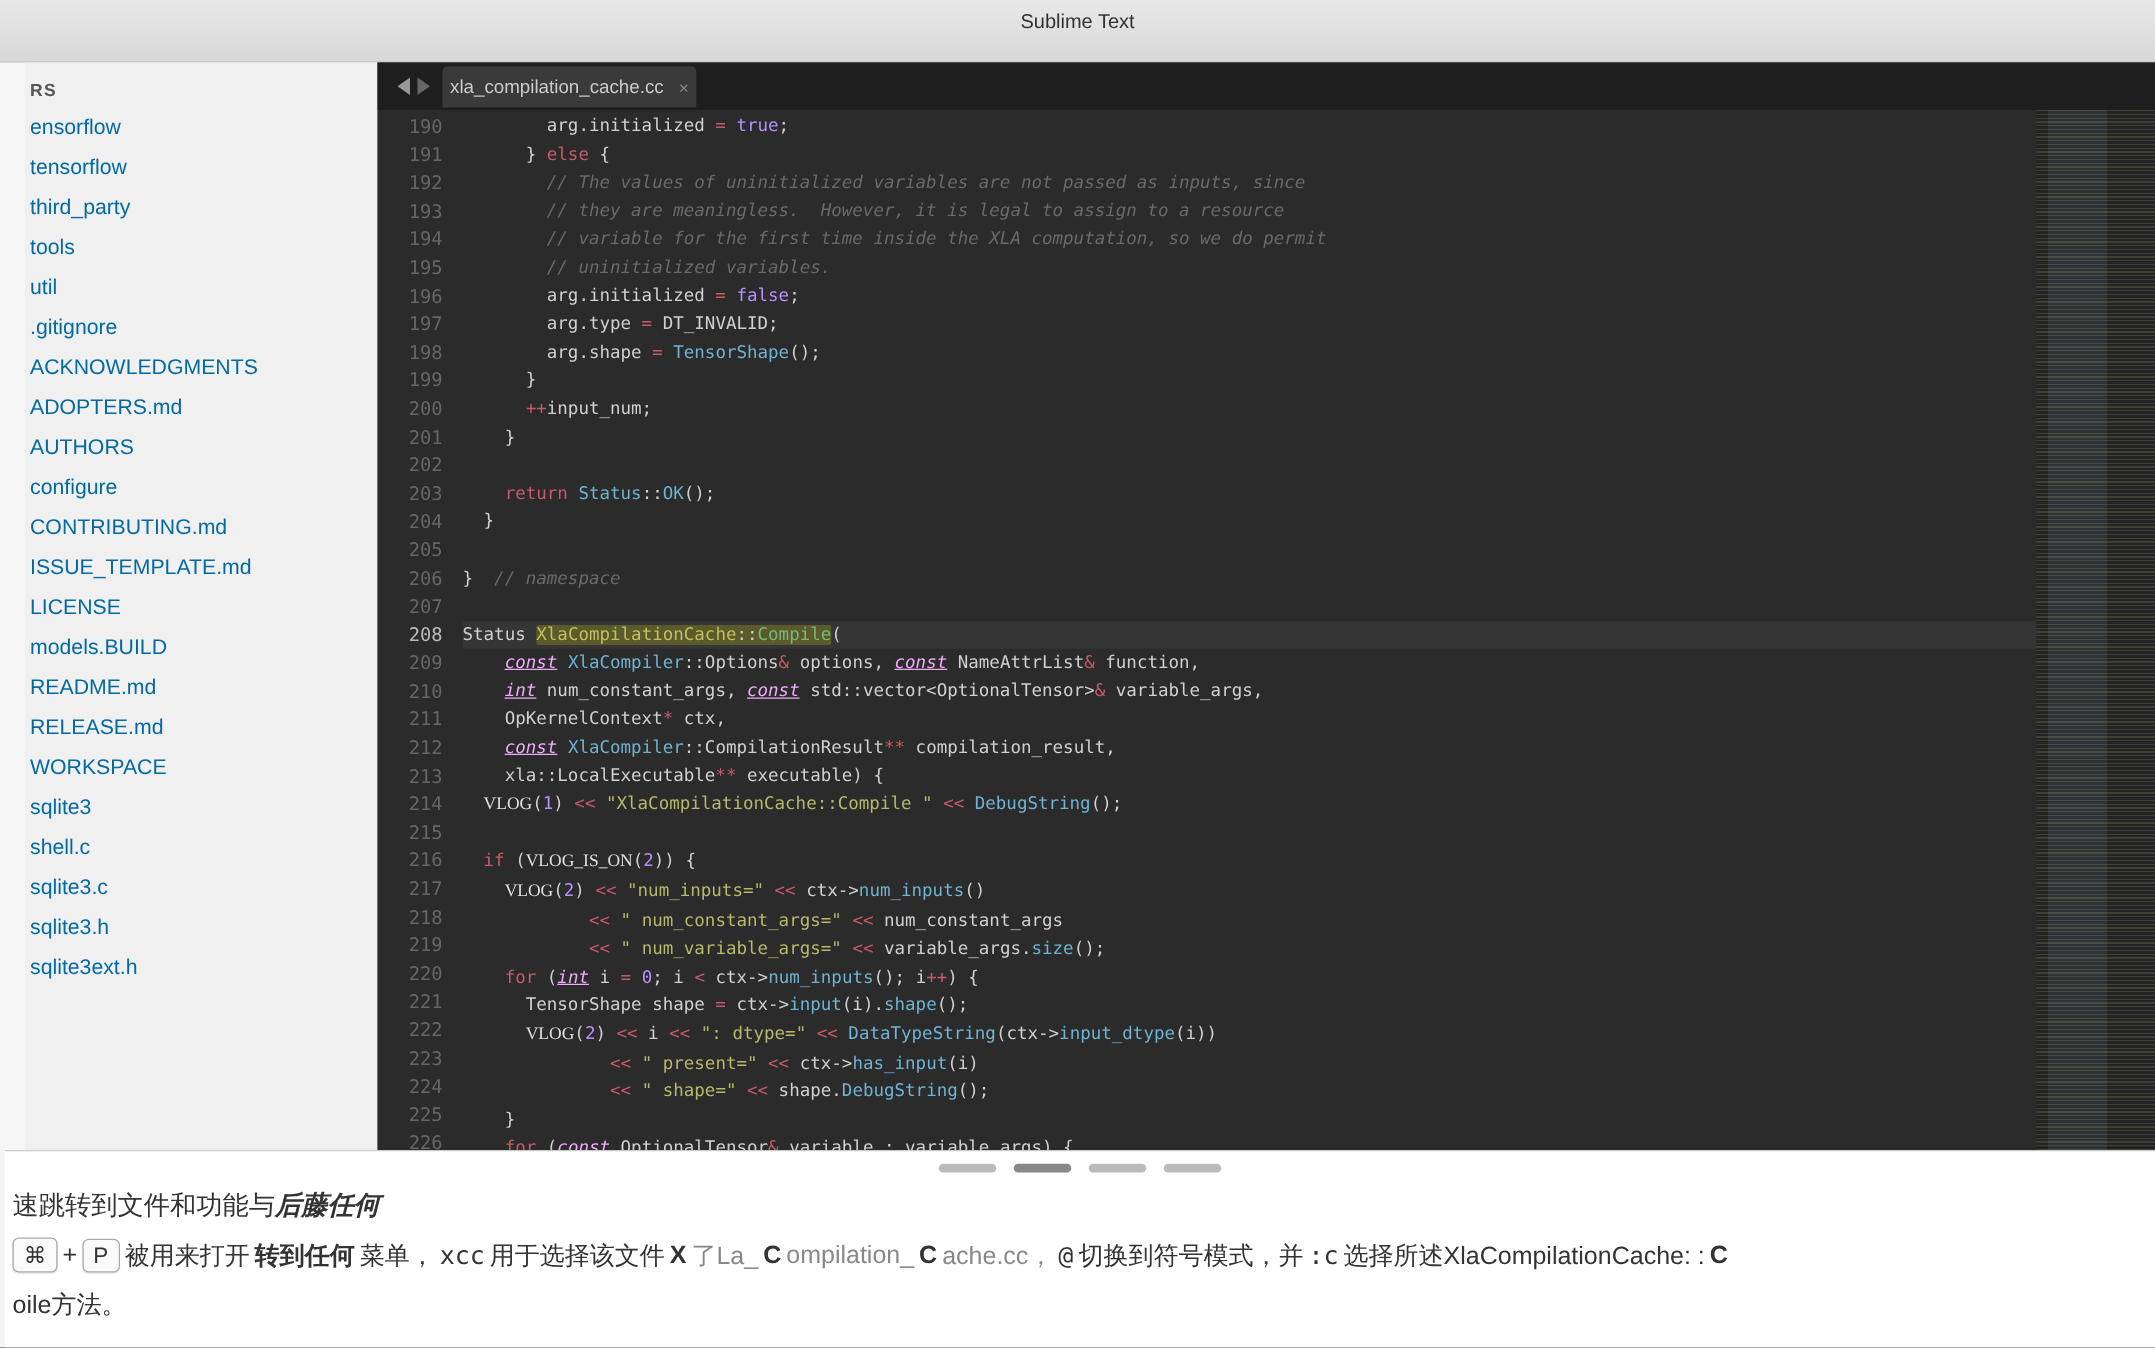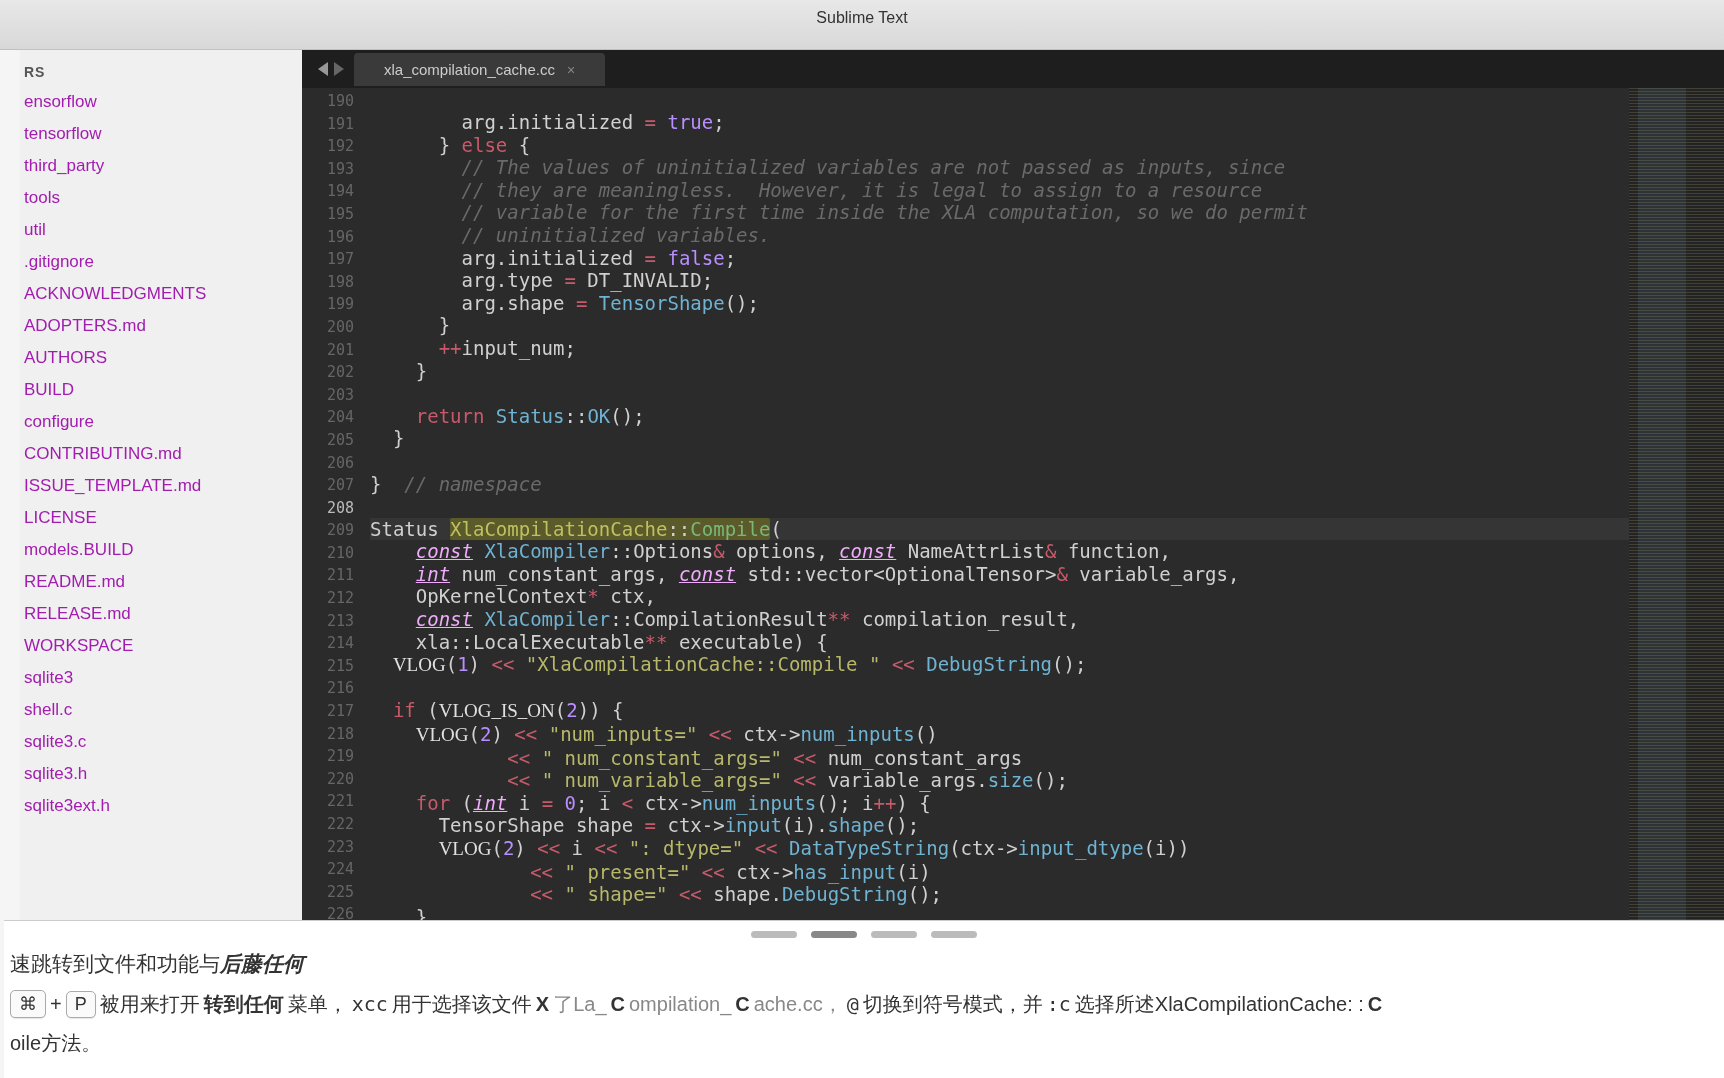--- a/index.html
+++ b/index.html
@@ -33,21 +33,21 @@
 }
 .sidebar-heading {
   font-size: 14px;
   font-weight: 600;
   color: #555;
   padding: 6px 4px;
   letter-spacing: 1px;
 }
 .sidebar-item {
   font-size: 17px;
-  color: #a21caf;
+  color: #0369a1;
   padding: 6px 8px 6px 4px;
   cursor: pointer;
   white-space: nowrap;
   overflow: hidden;
 }
 .editor-panel {
   flex: 1;
   background: #2b2b2b;
   display: flex;
   flex-direction: column;
@@ -68,21 +68,21 @@
 .nav-arrow {
   width: 0; height: 0;
   border-top: 7px solid transparent;
   border-bottom: 7px solid transparent;
 }
 .nav-arrow.left { border-right: 10px solid #999; cursor: pointer; }
 .nav-arrow.right { border-left: 10px solid #666; cursor: pointer; }
 .tab {
   background: #3a3a3a;
   color: #ccc;
-  padding: 8px 30px;
+  padding: 8px 6px;
   font-size: 15px;
   display: flex;
   align-items: flex-end;
   gap: 12px;
   border-radius: 4px 4px 0 0;
   cursor: pointer;
 }
 .tab-close {
   color: #888;
   font-size: 14px;
@@ -102,28 +102,27 @@
   text-align: right;
   padding-right: 10px;
   padding-top: 2px;
   line-height: 22.6px;
   user-select: none;
 }
 .gutter .hl { color: #bbb; }
 .code {
   flex: 1;
   font-family: "Menlo", "Consolas", monospace;
-  font-size: 19px;
+  font-size: 14px;
   line-height: 22.6px;
   color: #d0d0d0;
   white-space: pre;
   padding-top: 2px;
   padding-left: 6px;
   overflow: hidden;
-  margin-top: 21px;
 }
 .minimap {
   width: 95px;
   background: #222;
   background-image:
     repeating-linear-gradient(0deg, rgba(180,180,120,0.25) 0 1px, transparent 1px 3px),
     linear-gradient(90deg, transparent 0 10%, rgba(120,160,200,0.15) 10% 60%, transparent 60% 100%);
   opacity: 0.8;
 }
 .c-kw { color: #c75a6a; }
@@ -202,21 +201,20 @@
     <div id="sidebar-list">
         <div class="sidebar-item">ensorflow</div>
         <div class="sidebar-item">tensorflow</div>
         <div class="sidebar-item">third_party</div>
         <div class="sidebar-item">tools</div>
         <div class="sidebar-item">util</div>
         <div class="sidebar-item">.gitignore</div>
         <div class="sidebar-item">ACKNOWLEDGMENTS</div>
         <div class="sidebar-item">ADOPTERS.md</div>
         <div class="sidebar-item">AUTHORS</div>
-        <div class="sidebar-item">BUILD</div>
         <div class="sidebar-item">configure</div>
         <div class="sidebar-item">CONTRIBUTING.md</div>
         <div class="sidebar-item">ISSUE_TEMPLATE.md</div>
         <div class="sidebar-item">LICENSE</div>
         <div class="sidebar-item">models.BUILD</div>
         <div class="sidebar-item">README.md</div>
         <div class="sidebar-item">RELEASE.md</div>
         <div class="sidebar-item">WORKSPACE</div>
         <div class="sidebar-item">sqlite3</div>
         <div class="sidebar-item">shell.c</div>

